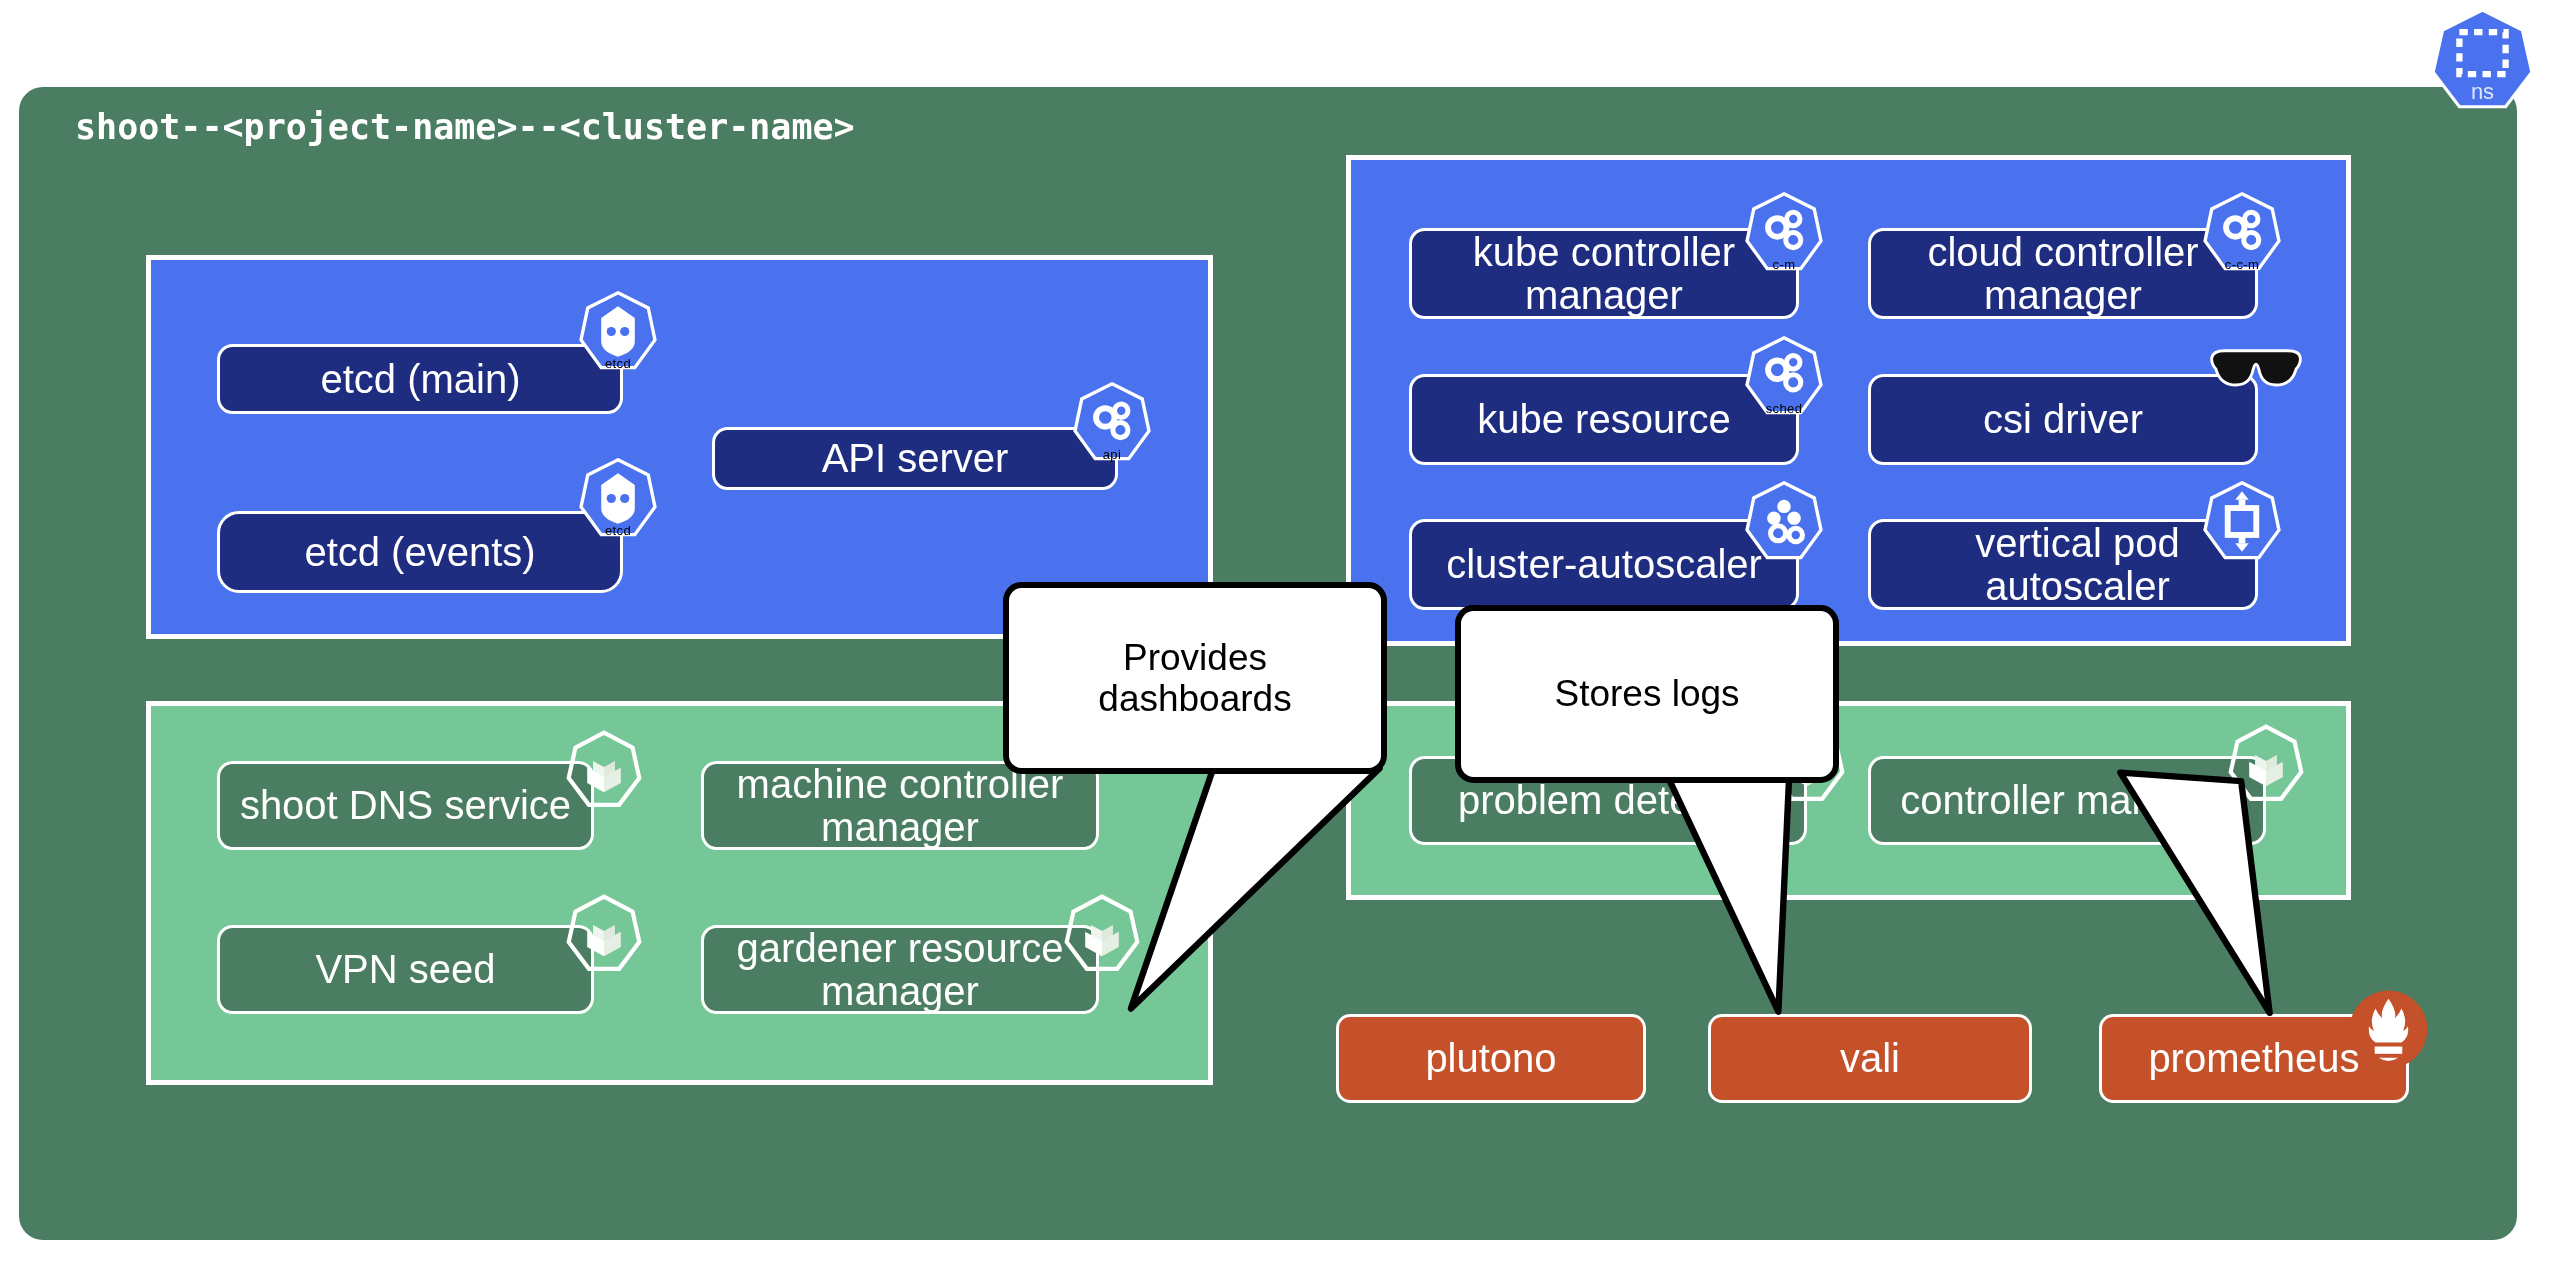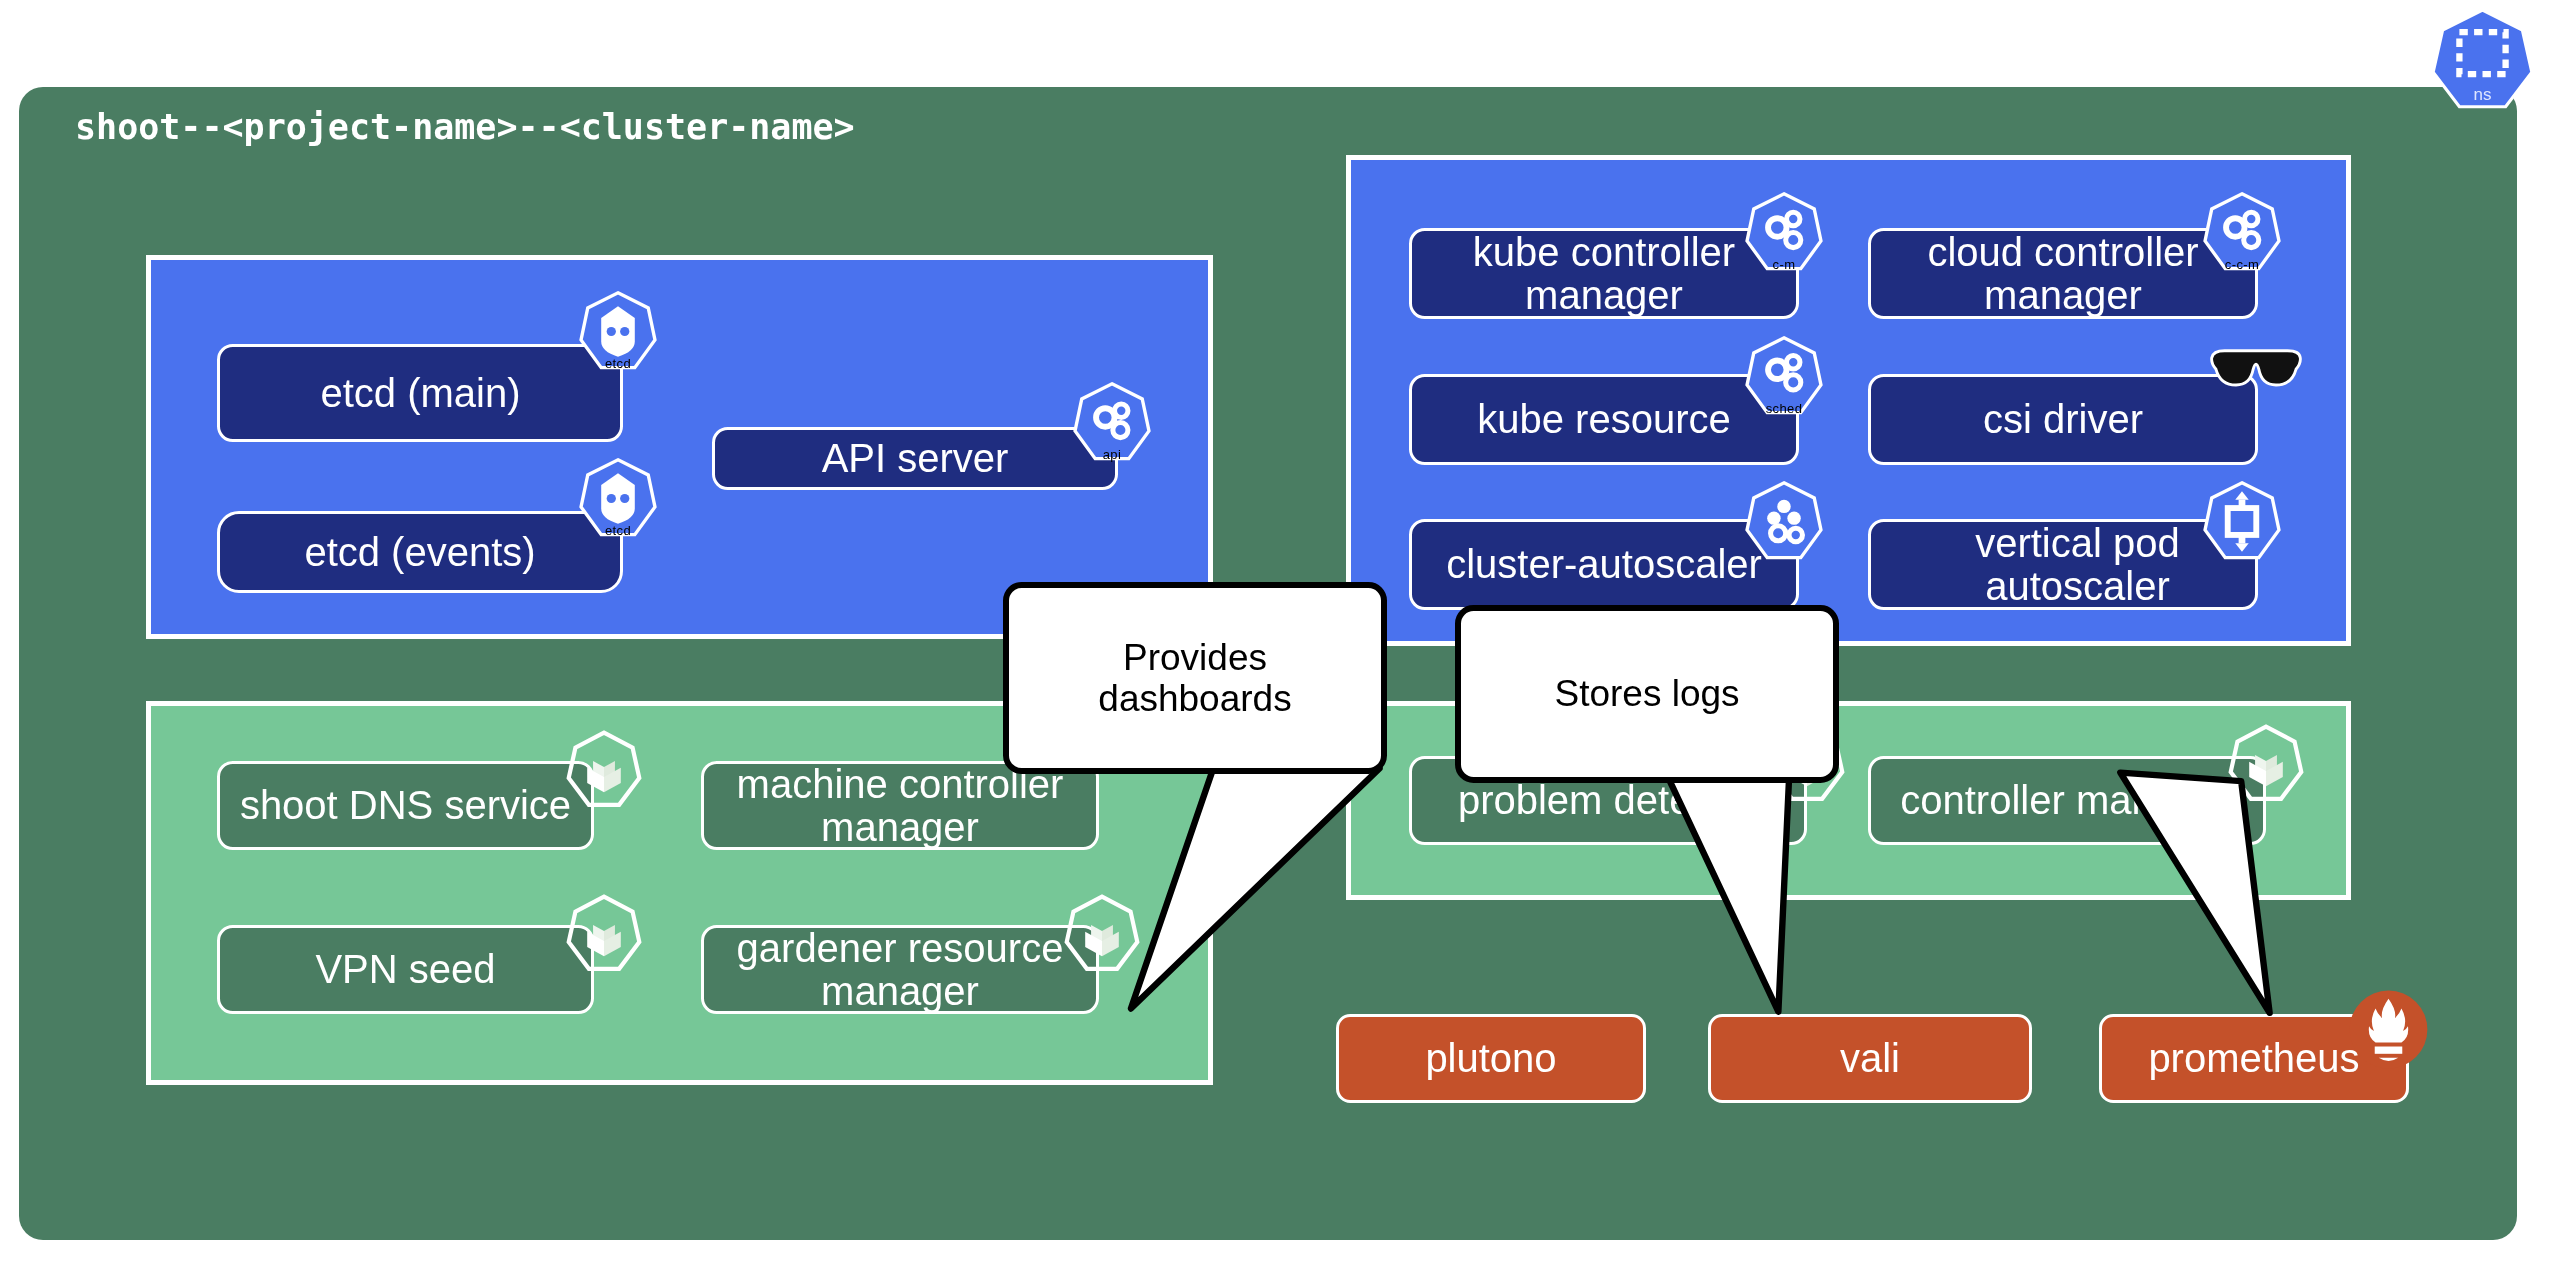--- a/index.html
+++ b/index.html
@@ -47,21 +47,21 @@
   .badge .lbl{
     position:absolute;left:0;right:0;bottom:4.3px;text-align:center;
     font-size:13px;color:#000000;font-family:"Liberation Sans",sans-serif;
     letter-spacing:0.4px;pointer-events:none;
   }
 
   
   #ns-badge{position:absolute;left:2430px;top:7.1px;width:105px;height:108px;}
   #ns-badge .lbl{
     position:absolute;left:0;right:0;bottom:10px;text-align:center;
-    font-size:17px;color:#dfe6ff;
+    font-size:22px;color:#dfe6ff;
   }
 
   
   #prom-mark{position:absolute;left:2348px;top:989px;width:81px;height:81px;}
 
   
   #shades{position:absolute;left:2206px;top:345px;width:100px;height:50px;}
 
   
   .callout{position:absolute;}
@@ -92,21 +92,21 @@
     <rect x="28" y="24" width="44" height="40" fill="none" stroke="#ffffff" stroke-width="6" stroke-dasharray="8 6"></rect>
   </svg>
   <div class="lbl">ns</div>
 </div>
 
 <div class="group blue" id="grp-cp-left"></div>
 <div class="group blue" id="grp-cp-right"></div>
 <div class="group green" id="grp-ext-left"></div>
 <div class="group green" id="grp-ext-right"></div>
 
-<div class="box navy" style="left:217px;top:344px;width:406px;height:98px;padding-left:8px;">
+<div class="box navy" style="left:217px;top:344px;width:406px;height:70px;padding-left:8px;">
   <span>etcd (main)</span>
 </div>
 <div class="box navy" style="left:217px;top:511px;width:406px;height:82px;border-radius:22px;">
   <span>etcd (events)</span>
 </div>
 <div class="box navy" style="left:712px;top:427px;width:406px;height:63px;">
   <span>API server</span>
 </div>
 
 <div class="badge" style="left:576px;top:288px;">

